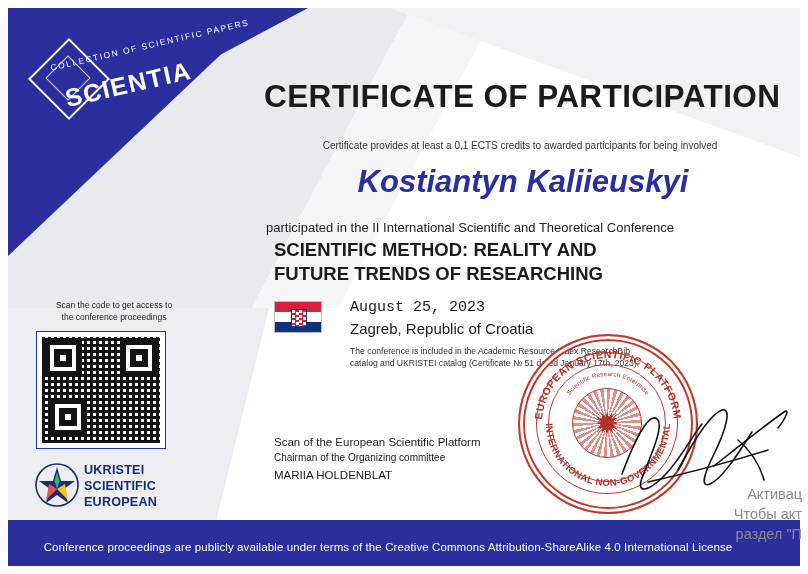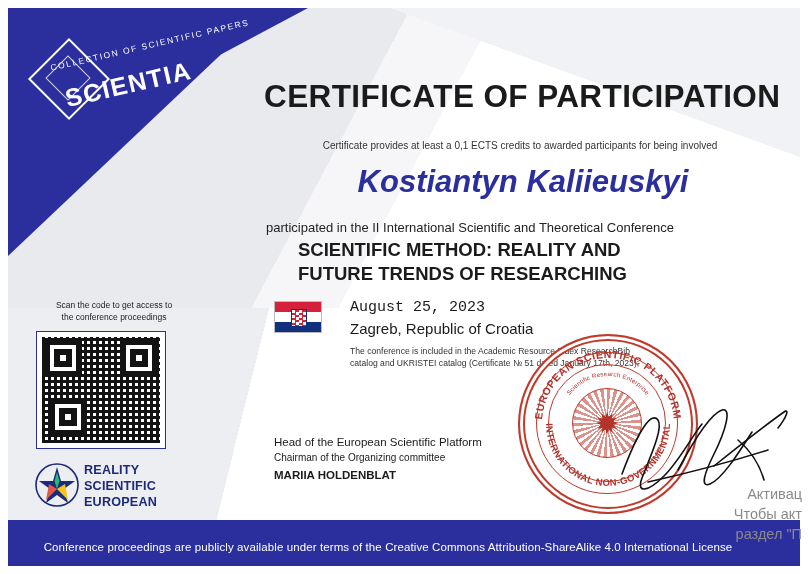--- a/index.html
+++ b/index.html
@@ -154,21 +154,20 @@
     color: #222;
   }
   .conf-title {
     position: absolute;
     left: 266px; top: 230px;
     width: 400px;
     font-size: 18.5px;
     font-weight: bold;
     line-height: 1.32;
     color: #1b1b1b;
-    margin-left: 24px;
   }
   
   .flag {
     position: absolute;
     left: 266px; top: 293px;
     width: 46px; height: 30px;
     border: 1px solid #bbb;
     background: #ffffff;
     overflow: hidden;
   }
@@ -292,21 +291,21 @@
   .sig-line-2 {
     position: absolute;
     left: 266px; top: 444px;
     font-size: 10px;
     color: #1b1b1b;
   }
   .sig-name {
     position: absolute;
     left: 266px; top: 461px;
     font-size: 11.5px;
-    font-weight: bold;
+    font-weight: normal;
     color: #1b1b1b;
   }
   
   .seal {
     position: absolute;
     left: 510px; top: 326px;
     width: 176px; height: 176px;
     border-radius: 50%;
     border: 2px solid #c0392b;
     box-shadow: 0 0 0 3px #ffffff inset, 0 0 0 5px #c0392b inset;
@@ -418,27 +417,27 @@
       <div class="esp-star">
         <svg width="46" height="46" viewBox="0 0 46 46" aria-hidden="true">
           <circle cx="23" cy="23" r="21" fill="none" stroke="#1b2a7a" stroke-width="1.6"></circle>
           <polygon points="23,5 27,19 41,19 30,27 34,41 23,33 12,41 16,27 5,19 19,19" fill="#1b2a7a"></polygon>
           <polygon points="23,10 25.5,19 23,27 20.5,19" fill="#2bb673"></polygon>
           <polygon points="23,27 31,22 34,38" fill="#f5c518"></polygon>
           <polygon points="23,27 15,22 12,38" fill="#e2574c"></polygon>
         </svg>
       </div>
       <div class="esp-text">
-        <div>REALITY</div>
+        <div>UKRISTEI</div>
         <div class="l2">SCIENTIFIC</div>
         <div>EUROPEAN</div>
       </div>
     </div>
 
-    <div class="sig-line-1">Head of the European Scientific Platform</div>
+    <div class="sig-line-1">Scan of the European Scientific Platform</div>
     <div class="sig-line-2">Chairman of the Organizing committee</div>
     <div class="sig-name">MARIIA HOLDENBLAT</div>
 
     <div class="seal">
       <div class="ring2"></div>
       <div class="ring3"></div>
       <div class="core"></div>
       <svg width="176" height="176" viewBox="0 0 176 176" aria-hidden="true">
         <defs>
           <path id="arcTop" d="M 22,88 A 66,66 0 0 1 154,88"></path>

